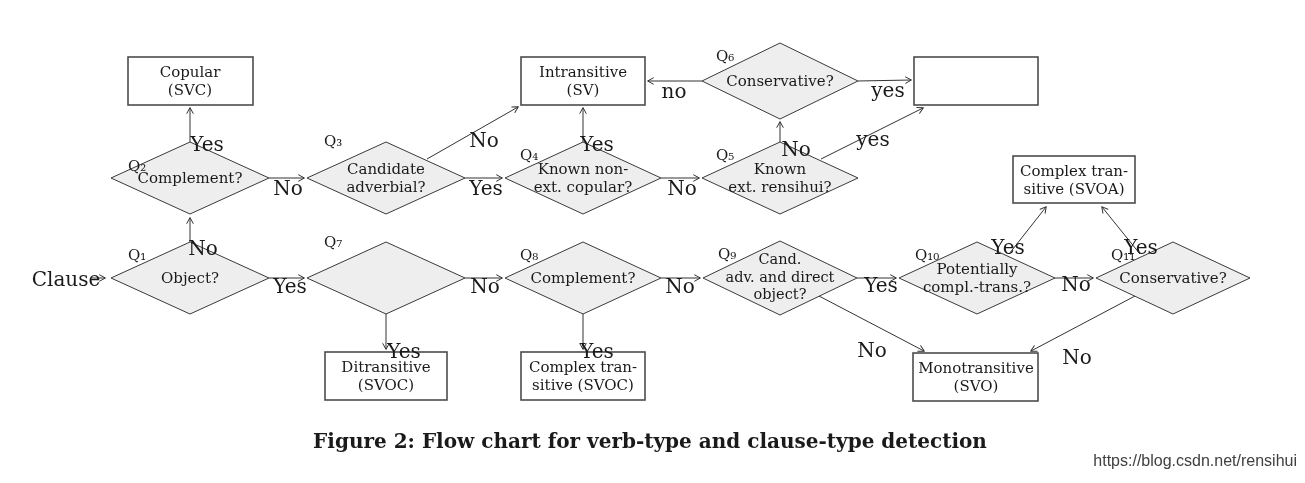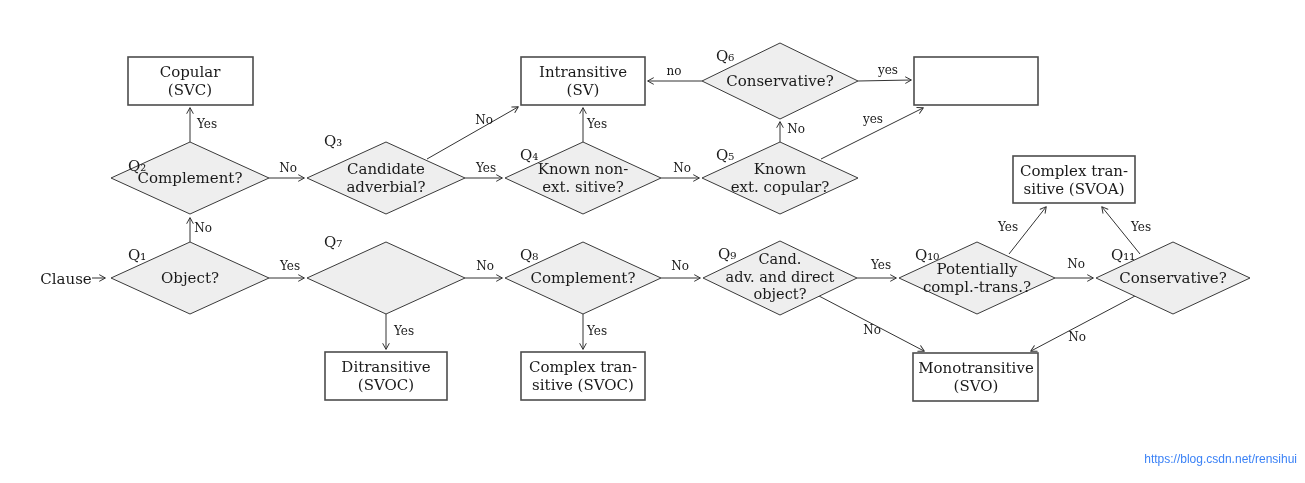--- a/index.html
+++ b/index.html
@@ -1,27 +1,27 @@
 <!DOCTYPE html>
 <html><head>
 <meta charset="utf-8">
 <style>
   html,body{margin:0;padding:0;background:#ffffff;}
   .stage{position:relative;width:1305px;height:483px;background:#ffffff;overflow:hidden;
          font-family:"DejaVu Serif", serif;color:#1a1a1a;}
   .layer{position:absolute;left:0;top:0;}
   .nlabel{position:absolute;transform:translate(-50%,-50%);white-space:pre-line;
           text-align:center;font-size:15px;line-height:1.22;}
-  .elabel{position:absolute;transform:translate(-50%,-50%);font-size:12px;white-space:nowrap;}
+  .elabel{position:absolute;transform:translate(-50%,-50%);font-size:20px;white-space:nowrap;margin-top:20px;}
   .qlabel{position:absolute;font-size:15px;white-space:nowrap;}
-  .start-label{position:absolute;transform:translate(-50%,-50%);font-size:15px;white-space:nowrap;}
+  .start-label{position:absolute;transform:translate(-50%,-50%);font-size:20px;white-space:nowrap;}
   .caption{position:absolute;left:650px;top:441px;transform:translate(-50%,-50%);
            font-weight:bold;font-size:20px;white-space:nowrap;}
   .watermark{position:absolute;right:8px;top:452px;font-family:"Liberation Sans", sans-serif;
-             font-size:12px;color:#3b82f6;white-space:nowrap;}
+             font-size:16px;color:#404040;white-space:nowrap;}
   .edge{fill:none;stroke:#333333;stroke-width:1;}
   .diamond{fill:#eeeeee;stroke:#3a3a3a;stroke-width:1;}
   .rbox{fill:#ffffff;stroke:#4d4d4d;stroke-width:1.6;}
 </style>
 </head>
 <body>
 
 <div class="stage">
 
   <svg class="layer" width="1305" height="483" viewBox="0 0 1305 483">
@@ -82,23 +82,23 @@
     </g>
   </svg>
 
   <div class="start-label" style="left:66px;top:279px">Clause</div>
 
   <div class="nlabel" style="left:190px;top:278px">Object?</div>
   <div class="nlabel" style="left:190px;top:178px">Complement?</div>
   <div class="nlabel" style="left:386px;top:178px">Candidate
 adverbial?</div>
   <div class="nlabel" style="left:583px;top:178px">Known non-
-ext. sitive?</div>
+ext. copular?</div>
   <div class="nlabel" style="left:780px;top:178px">Known
-ext. copular?</div>
+ext. rensihui?</div>
   <div class="nlabel" style="left:780px;top:81px">Conservative?</div>
   <div class="nlabel" style="left:583px;top:278px">Complement?</div>
   <div class="nlabel" style="left:977px;top:278px">Potentially
 compl.-trans.?</div>
   <div class="nlabel" style="left:780px;top:278px;font-size:14.5px">Cand.
 adv. and direct
 object?</div>
   <div class="nlabel" style="left:1173px;top:278px">Conservative?</div>
 
   <div class="nlabel" style="left:190px;top:81px">Copular
@@ -142,15 +142,16 @@
   <div class="elabel" style="left:485px;top:266px">No</div>
   <div class="elabel" style="left:597px;top:331px">Yes</div>
   <div class="elabel" style="left:680px;top:266px">No</div>
   <div class="elabel" style="left:881px;top:265px">Yes</div>
   <div class="elabel" style="left:872px;top:330px">No</div>
   <div class="elabel" style="left:1008px;top:227px">Yes</div>
   <div class="elabel" style="left:1076px;top:264px">No</div>
   <div class="elabel" style="left:1141px;top:227px">Yes</div>
   <div class="elabel" style="left:1077px;top:337px">No</div>
 
+  <div class="caption">Figure 2: Flow chart for verb-type and clause-type detection</div>
   <div class="watermark">https://blog.csdn.net/rensihui</div>
 
 </div>
 
 </body></html>

